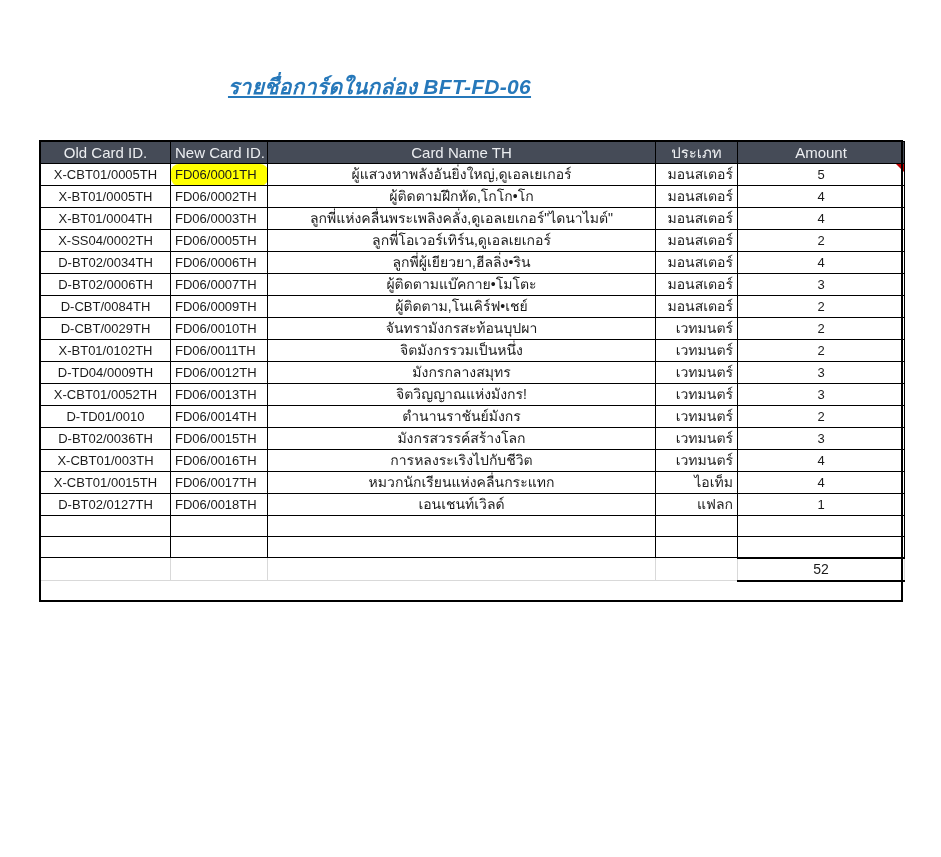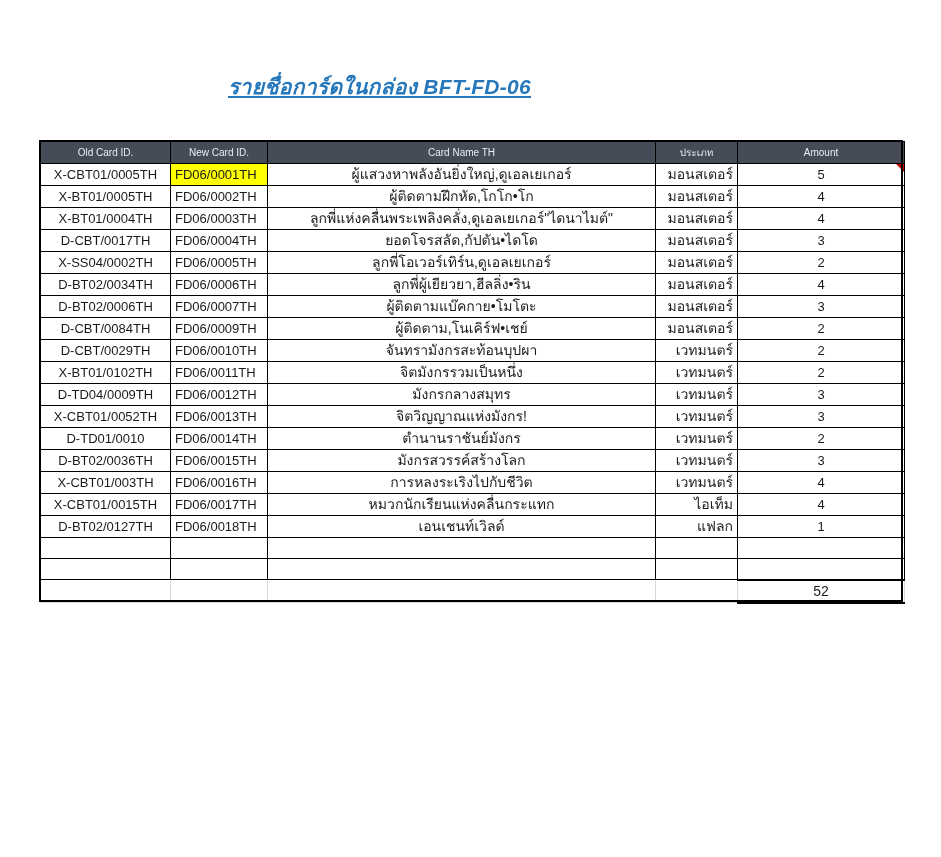--- a/index.html
+++ b/index.html
@@ -17,29 +17,29 @@
   table.card-table{
     position:absolute;left:40px;top:141px;width:864px;
     border-collapse:collapse;table-layout:fixed;
   }
   .card-table th,.card-table td{
     border:1px solid #000;height:21px;line-height:21px;padding:0 4px;
     font-size:13px;white-space:nowrap;overflow:hidden;box-sizing:border-box;
     background:#ffffff;
   }
   .card-table th{
-    background:#454b57;color:#eceef1;font-weight:normal;font-size:10px;
+    background:#454b57;color:#eceef1;font-weight:normal;font-size:15px;
     text-align:center;
   }
   td.c-old{text-align:center;margin-left:40px;}
   td.c-new{text-align:left;}
   td.c-name{text-align:center;font-size:14px;}
   td.c-type{text-align:right;font-size:14px;font-family:Liberation Serif, serif;}
   td.c-amount{text-align:center;position:relative;}
-  td.highlight{background:#ffff00;}
+  td.highlight{background:#ffff00;border-radius:8px;}
   .comment-marker{
     position:absolute;top:0;right:0;width:0;height:0;
     border-left:8px solid transparent;border-top:8px solid #c00000;
   }
   tr.empty-row td{background:#ffffff;}
   tr.total-row td{
     border:1px solid #d9d9d9;border-top:1px solid #000;background:#ffffff;
   }
   tr.total-row td.c-amount{
     border-top:2px solid #000;border-bottom:2px solid #000;
@@ -91,27 +91,20 @@
     <td class="c-amount">4</td>
   </tr>
       <tr class="data-row">
     <td class="c-old">X-BT01/0004TH</td>
     <td class="c-new">FD06/0003TH</td>
     <td class="c-name">ลูกพี่แห่งคลื่นพระเพลิงคลั่ง,ดูเอลเยเกอร์"ไดนาไมต์"</td>
     <td class="c-type">มอนสเตอร์</td>
     <td class="c-amount">4</td>
   </tr>
       <tr class="data-row">
-    <td class="c-old">D-CBT/0017TH</td>
-    <td class="c-new">FD06/0004TH</td>
-    <td class="c-name">ยอดโจรสลัด,กัปตัน•ไดโด</td>
-    <td class="c-type">มอนสเตอร์</td>
-    <td class="c-amount">3</td>
-  </tr>
-      <tr class="data-row">
     <td class="c-old">X-SS04/0002TH</td>
     <td class="c-new">FD06/0005TH</td>
     <td class="c-name">ลูกพี่โอเวอร์เทิร์น,ดูเอลเยเกอร์</td>
     <td class="c-type">มอนสเตอร์</td>
     <td class="c-amount">2</td>
   </tr>
       <tr class="data-row">
     <td class="c-old">D-BT02/0034TH</td>
     <td class="c-new">FD06/0006TH</td>
     <td class="c-name">ลูกพี่ผู้เยียวยา,ฮีลลิ่ง•ริน</td>

